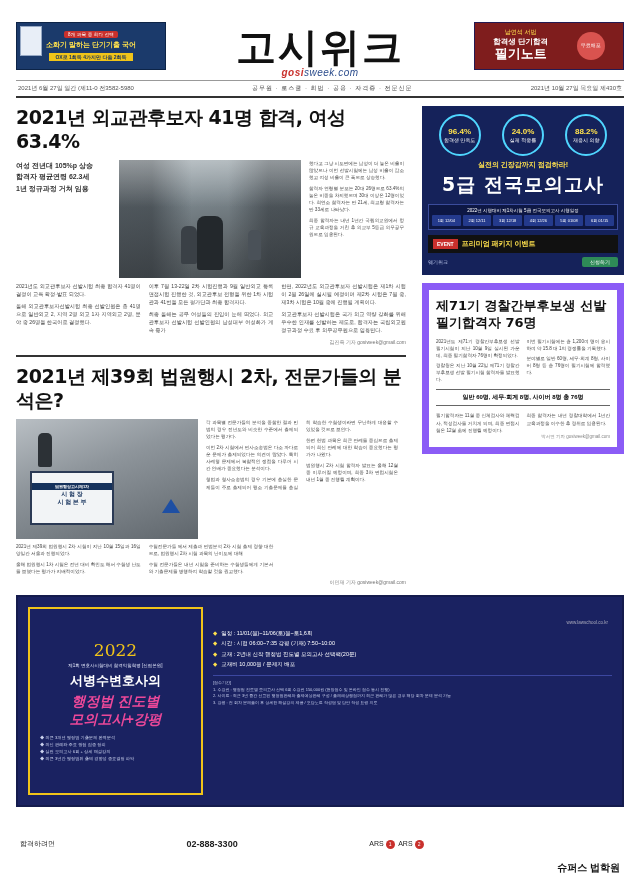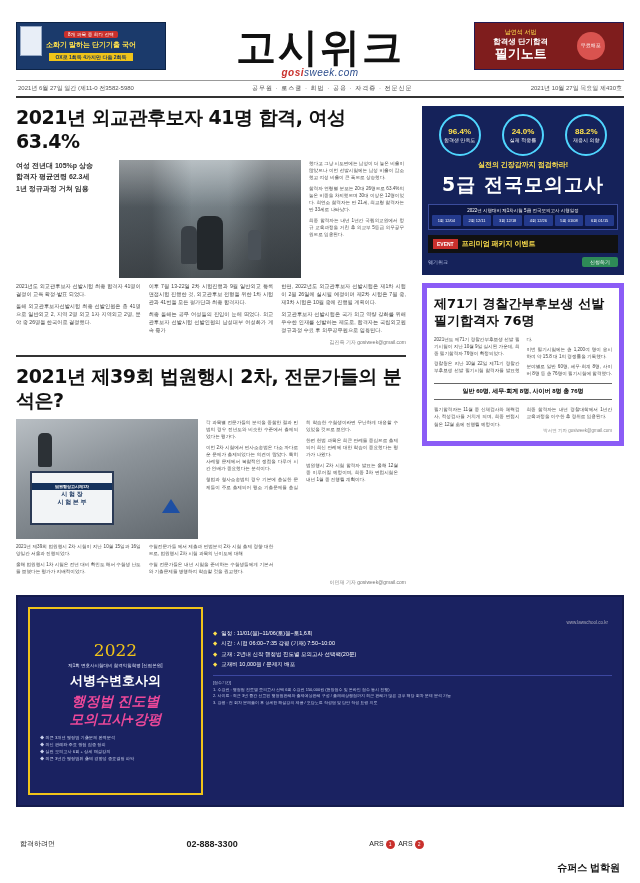--- a/index.html
+++ b/index.html
@@ -279,21 +279,21 @@
   .ad-box .ab-event .lbl { font-size: 7px; color: #ffe14d; font-weight: bold; }
   .ad-box .ab-foot {
     display: flex; justify-content: space-between; align-items: center;
     font-size: 5px; color: #b9c4e8;
   }
   .ad-box .ab-btn {
     background: #2e8b57; color: #fff; font-size: 5px; padding: 2px 8px; border-radius: 2px;
   }
 
   .boxed-story {
-    border: 5px solid #8b5cf6;
+    border: 7px solid #8b5cf6;
     padding: 8px 7px;
   }
   .boxed-story .bs-title {
     font-size: 13px; font-weight: bold; line-height: 1.3; color: #111;
     margin-bottom: 6px; font-family: "DejaVu Sans", sans-serif;
   }
   .boxed-story .bs-body {
     column-count: 2; column-gap: 7px; font-size: 4.6px; line-height: 1.55; color: #444;
     text-align: justify;
   }

